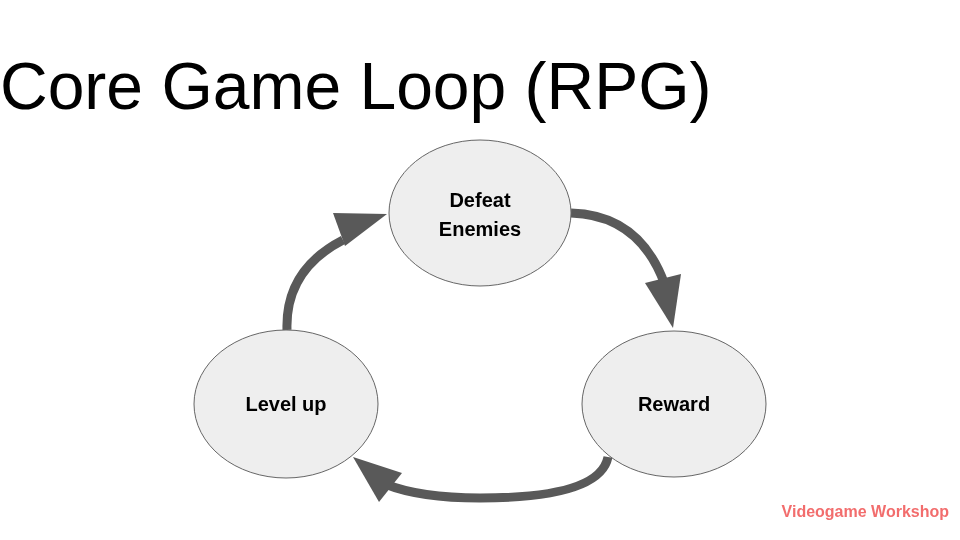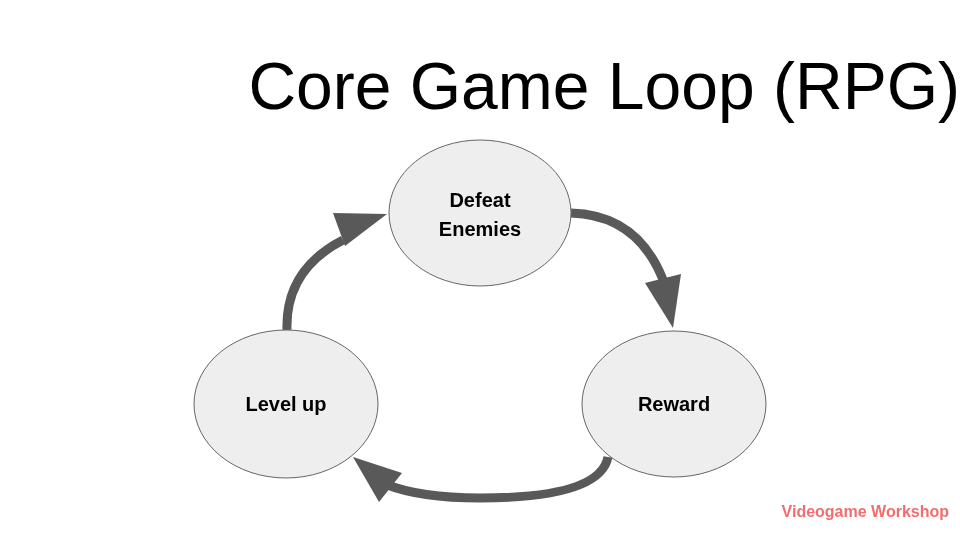--- a/index.html
+++ b/index.html
@@ -1,17 +1,17 @@
 <!DOCTYPE html>
 <html><head>
   <meta charset="utf-8">
   <style>
     html, body { margin: 0; padding: 0; background: #ffffff; }
     body { width: 960px; height: 540px; position: relative; overflow: hidden; font-family: "Liberation Sans", sans-serif; }
-    .title { position: absolute; left: 0; top: 46px; width: 960px; text-align: right; font-size: 66px; color: #000; font-family: "Liberation Sans", sans-serif; line-height: 80px; }
+    .title { position: absolute; left: 0; top: 46px; width: 960px; text-align: left; font-size: 66px; color: #000; font-family: "Liberation Sans", sans-serif; line-height: 80px; }
     svg.diagram { position: absolute; left: 0; top: 0; }
     .node-label { font-family: "Liberation Sans", sans-serif; font-weight: bold; font-size: 20px; fill: #000; }
     .footer { position: absolute; right: 11px; top: 503px; font-size: 16px; font-weight: bold; color: #f26d6d; font-family: "Liberation Sans", sans-serif; margin-left: 44px; }
   </style>
 </head>
 <body>
 
 <div class="title">Core Game Loop (RPG)</div>
 
 <svg class="diagram" width="960" height="540" viewBox="0 0 960 540">

